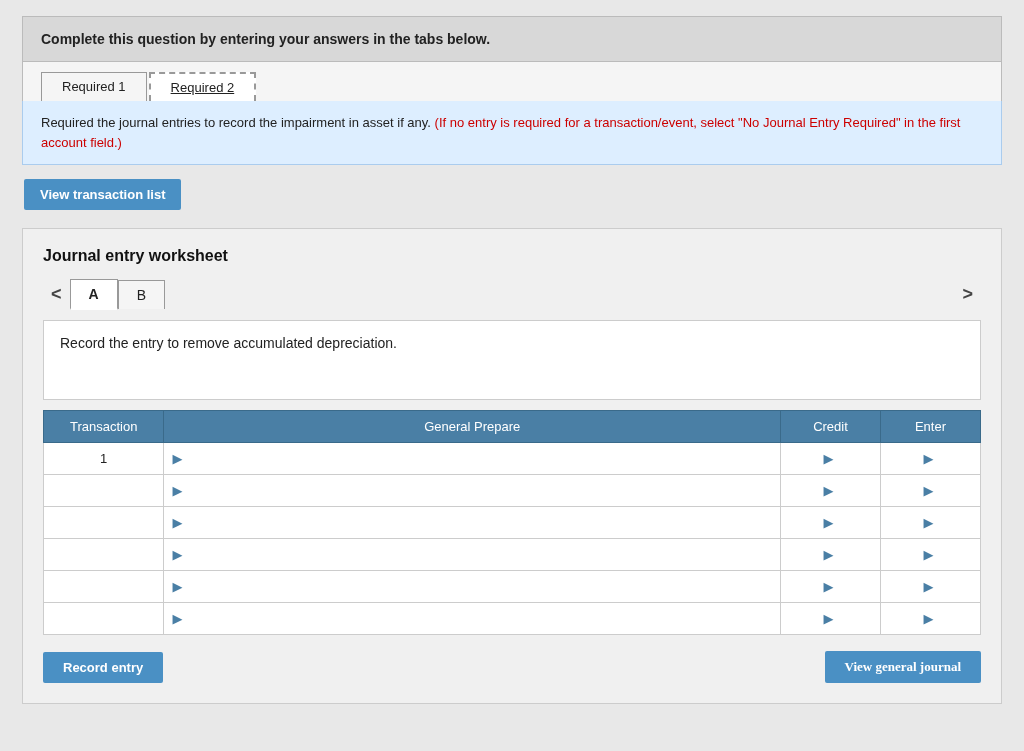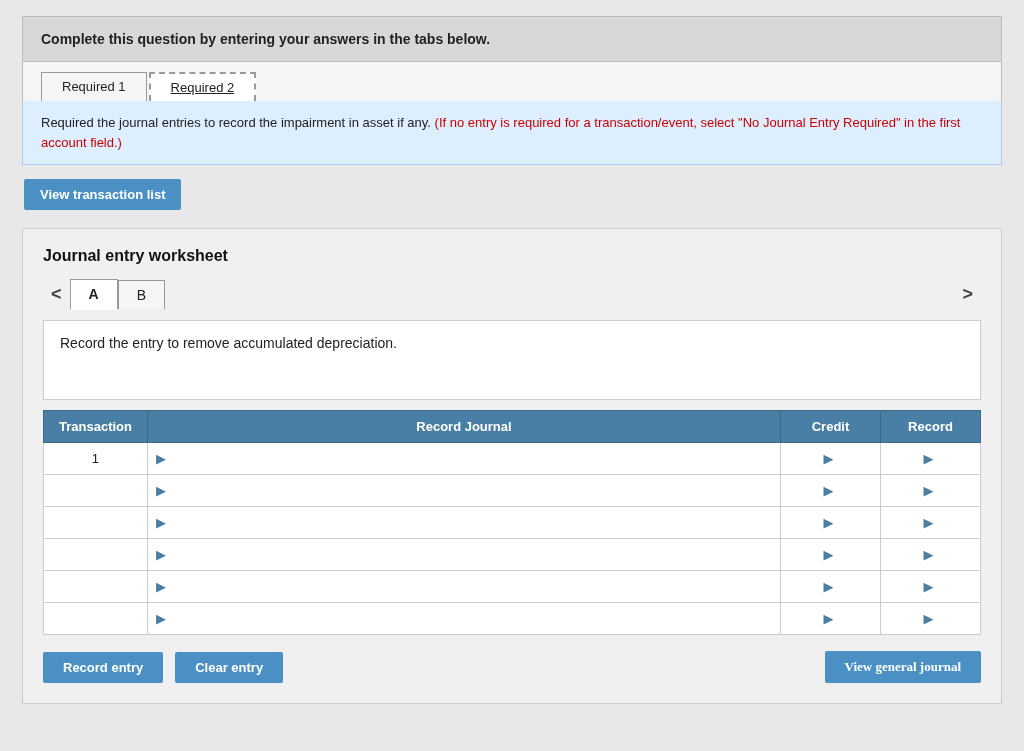--- a/index.html
+++ b/index.html
@@ -128,24 +128,24 @@
       width: 100%;
       border-collapse: collapse;
       background: #fff;
       font-size: 13px;
     }
     .journal-table thead tr {
       background: #4a7fa5;
       color: #fff;
     }
     .journal-table thead th {
-      padding: 8px 15px;
+      padding: 8px 26px;
       text-align: center;
       border: 1px solid #3a6a8a;
-      font-weight: bold;
+      font-weight: normal;
     }
     .journal-table thead th.left {
       text-align: left;
     }
     .journal-table tbody tr {
       border-bottom: 1px solid #ccc;
     }
     .journal-table tbody td {
       padding: 6px 8px;
       border: 1px solid #ccc;
@@ -239,27 +239,27 @@
     </div>
 
 
     <table class="journal-table">
       <thead>
         <tr>
           <th class="left">
             <span>Transaction</span>
           </th>
           <th>
-            <span>Record Journal</span>
+            <span>General Prepare</span>
           </th>
           <th>
             <span>Credit</span>
           </th>
           <th>
-            <span>Record</span>
+            <span>Enter</span>
           </th>
         </tr>
       </thead>
       <tbody>
         <tr>
           <td class="transaction-cell">
             <span>1</span>
           </td>
           <td class="general-journal-cell">
             <span class="cell-arrow">▶</span>
@@ -329,18 +329,17 @@
           </td>
           <td class="credit-cell">
             <span class="cell-arrow">▶</span>
           </td>
         </tr>
       </tbody>
     </table>
 
     <div class="buttons-row">
       <button class="btn-action">Record entry</button>
-      <button class="btn-action">Clear entry</button>
       <button class="btn-action right">View general journal</button>
     </div>
 
   </div>
 </div>
 
 </body></html>

